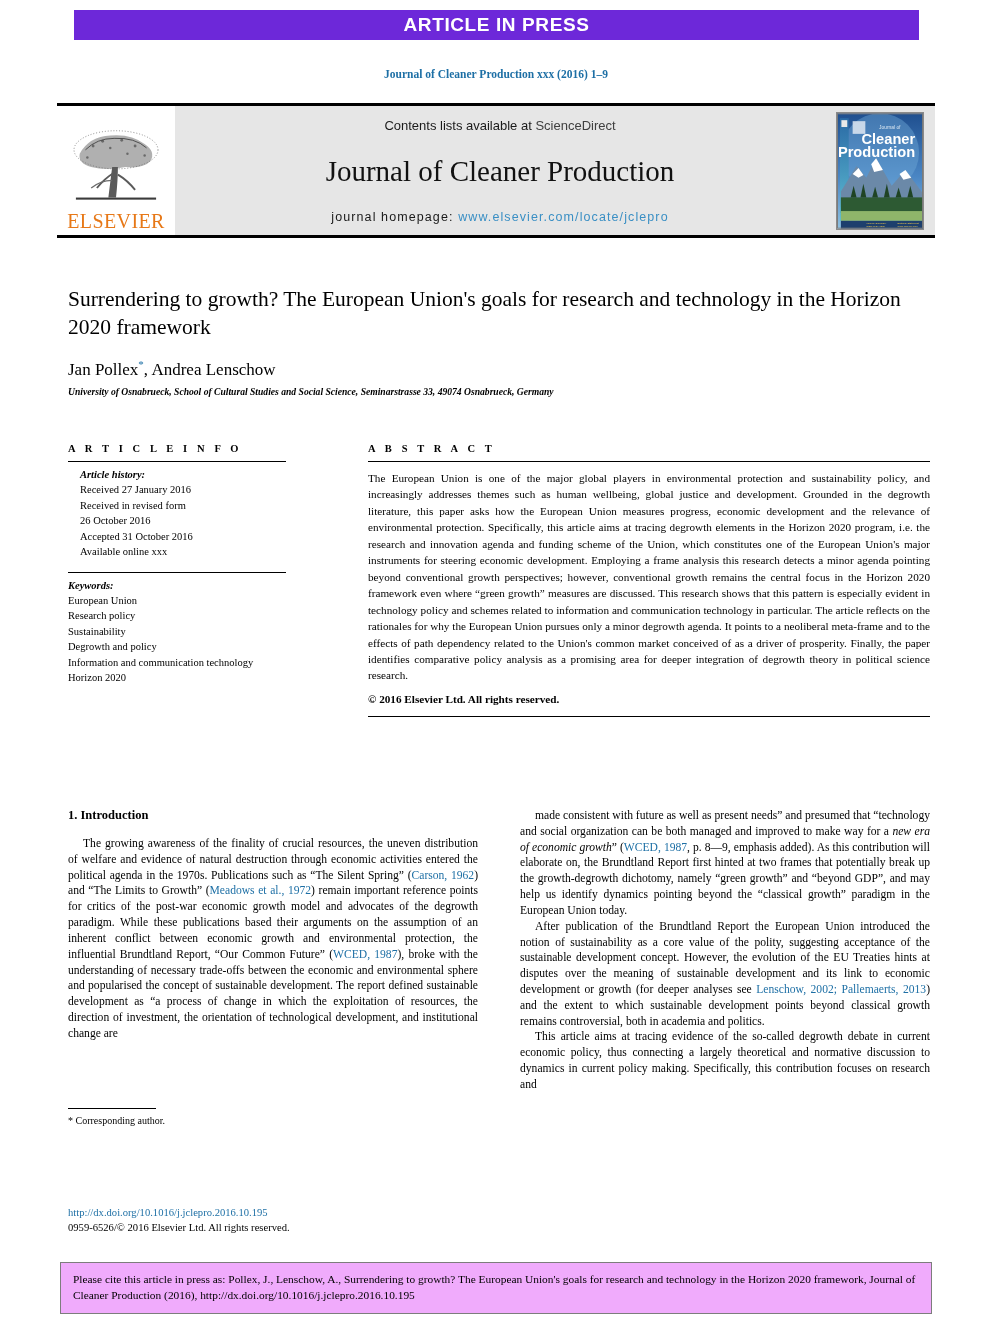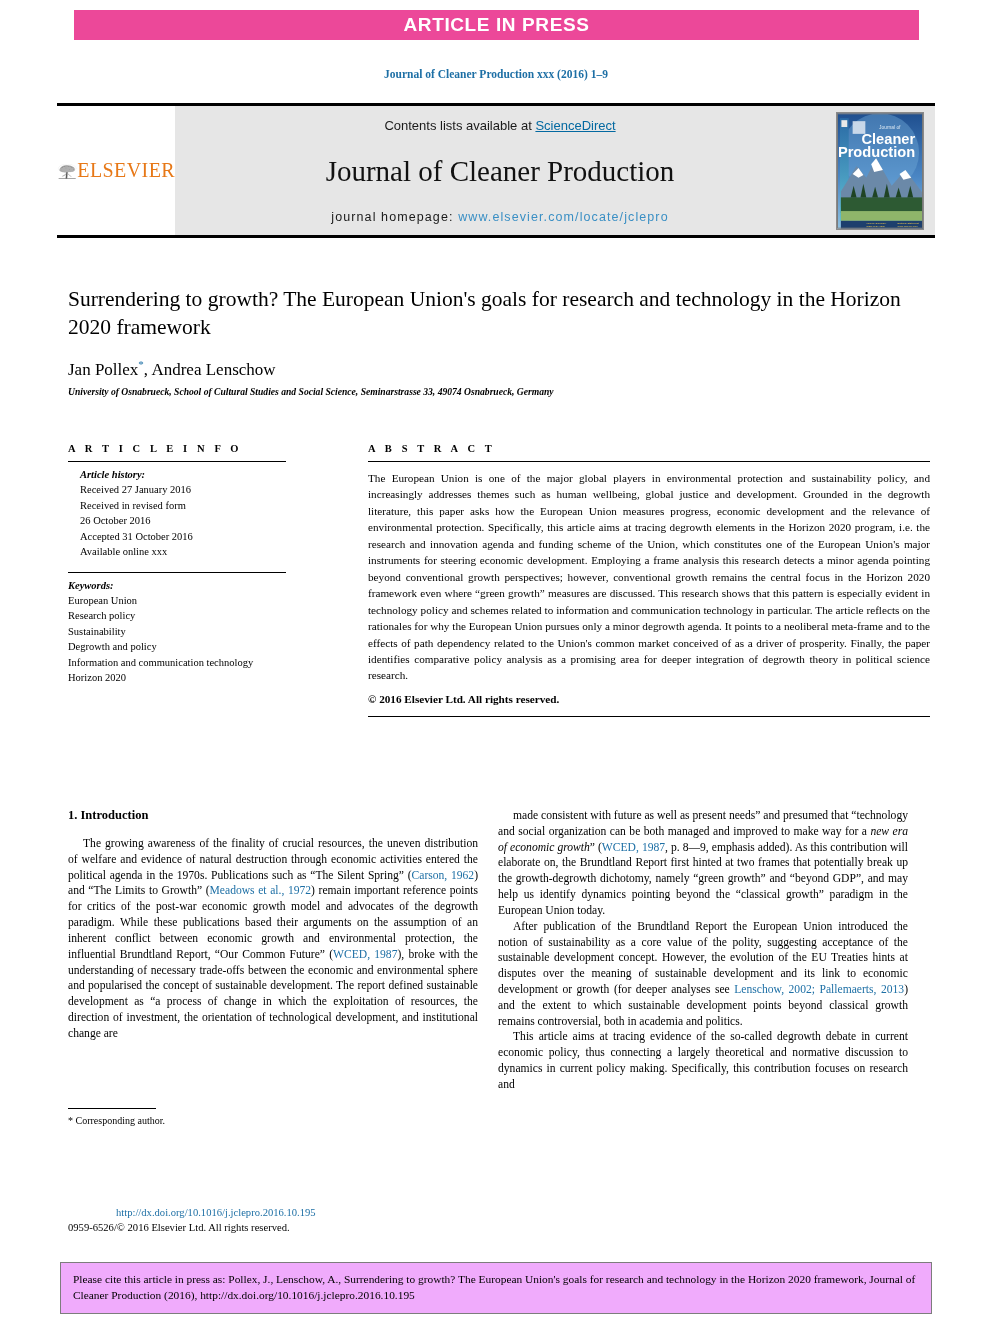--- a/index.html
+++ b/index.html
@@ -13,21 +13,21 @@
     color: #000;
     position: relative;
     overflow: hidden;
   }
 
   
   .press-banner {
     position: absolute;
     left: 74px; top: 10px;
     width: 845px; height: 30px;
-    background: #ec4899;
+    background: #6d28d9;
     display: flex; align-items: center; justify-content: center;
   }
   .press-banner-text {
     font-family: "Liberation Sans", sans-serif;
     font-weight: bold;
     font-size: 19px;
     letter-spacing: 0.6px;
     color: #ffffff;
   }
 
@@ -47,21 +47,21 @@
     position: absolute;
     left: 57px; top: 103px;
     width: 878px; height: 135px;
     border-top: 3px solid #000;
     border-bottom: 3px solid #000;
     display: flex;
     align-items: stretch;
   }
   .masthead-left {
     width: 118px;
-    display: flex; 
+    display: flex; flex-direction: column;
     align-items: center; justify-content: flex-end;
     padding-bottom: 4px;
     background: #fff;
   }
   .elsevier-tree { width: 96px; height: 84px; margin-top: 6px; }
   .elsevier-word {
     font-family: "Liberation Serif", serif;
     font-size: 20px;
     letter-spacing: 0.4px;
     color: #e77817;
@@ -73,21 +73,21 @@
     background: #e6e6e6;
     display: flex; flex-direction: column;
     align-items: center; justify-content: space-between;
     padding: 12px 0 11px 0;
   }
   .contents-line {
     font-size: 13px;
     font-family: "Liberation Sans", sans-serif;
     color: #1a1a1a;
   }
-  .contents-line .sd-link { color: #0369a1; text-decoration: underline; }
+  .contents-line .sd-link { color: #404040; }
   .journal-title {
     font-family: "Liberation Serif", serif;
     font-size: 29px;
     color: #111;
   }
   .homepage-line {
     font-family: "Liberation Sans", sans-serif;
     font-size: 12.5px;
     letter-spacing: 1.1px;
     color: #1a1a1a;
@@ -173,21 +173,21 @@
     margin-top: 11px;
     border-top: 1.6px solid #000;
   }
 
   
   .body-cols {
     position: absolute;
     left: 68px; top: 808px;
     width: 862px;
     display: flex;
-    gap: 20px;
+    gap: 42px;
   }
   .bcol { width: 410px; }
   .sec-head {
     font-size: 12.5px;
     font-weight: bold;
     margin: 0 0 13px 0;
     font-family: "Liberation Serif", serif;
   }
   .para {
     font-size: 11.6px;
@@ -219,21 +219,21 @@
   }
   .email-link { color: #1d6fa5; }
 
   .doi-block {
     position: absolute;
     left: 68px; top: 1205px;
     width: 430px;
     font-size: 10.6px;
     line-height: 1.42;
   }
-  .doi-link { color: #1d6fa5; margin-left: 48px; }
+  .doi-link { color: #1d6fa5; }
 
   
   .cite-box {
     position: absolute;
     left: 60px; top: 1262px;
     width: 872px; height: 52px;
     background: #f0abfc;
     border: 1px solid #7d7d7d;
     display: flex; align-items: center;
     padding: 0 12px;

